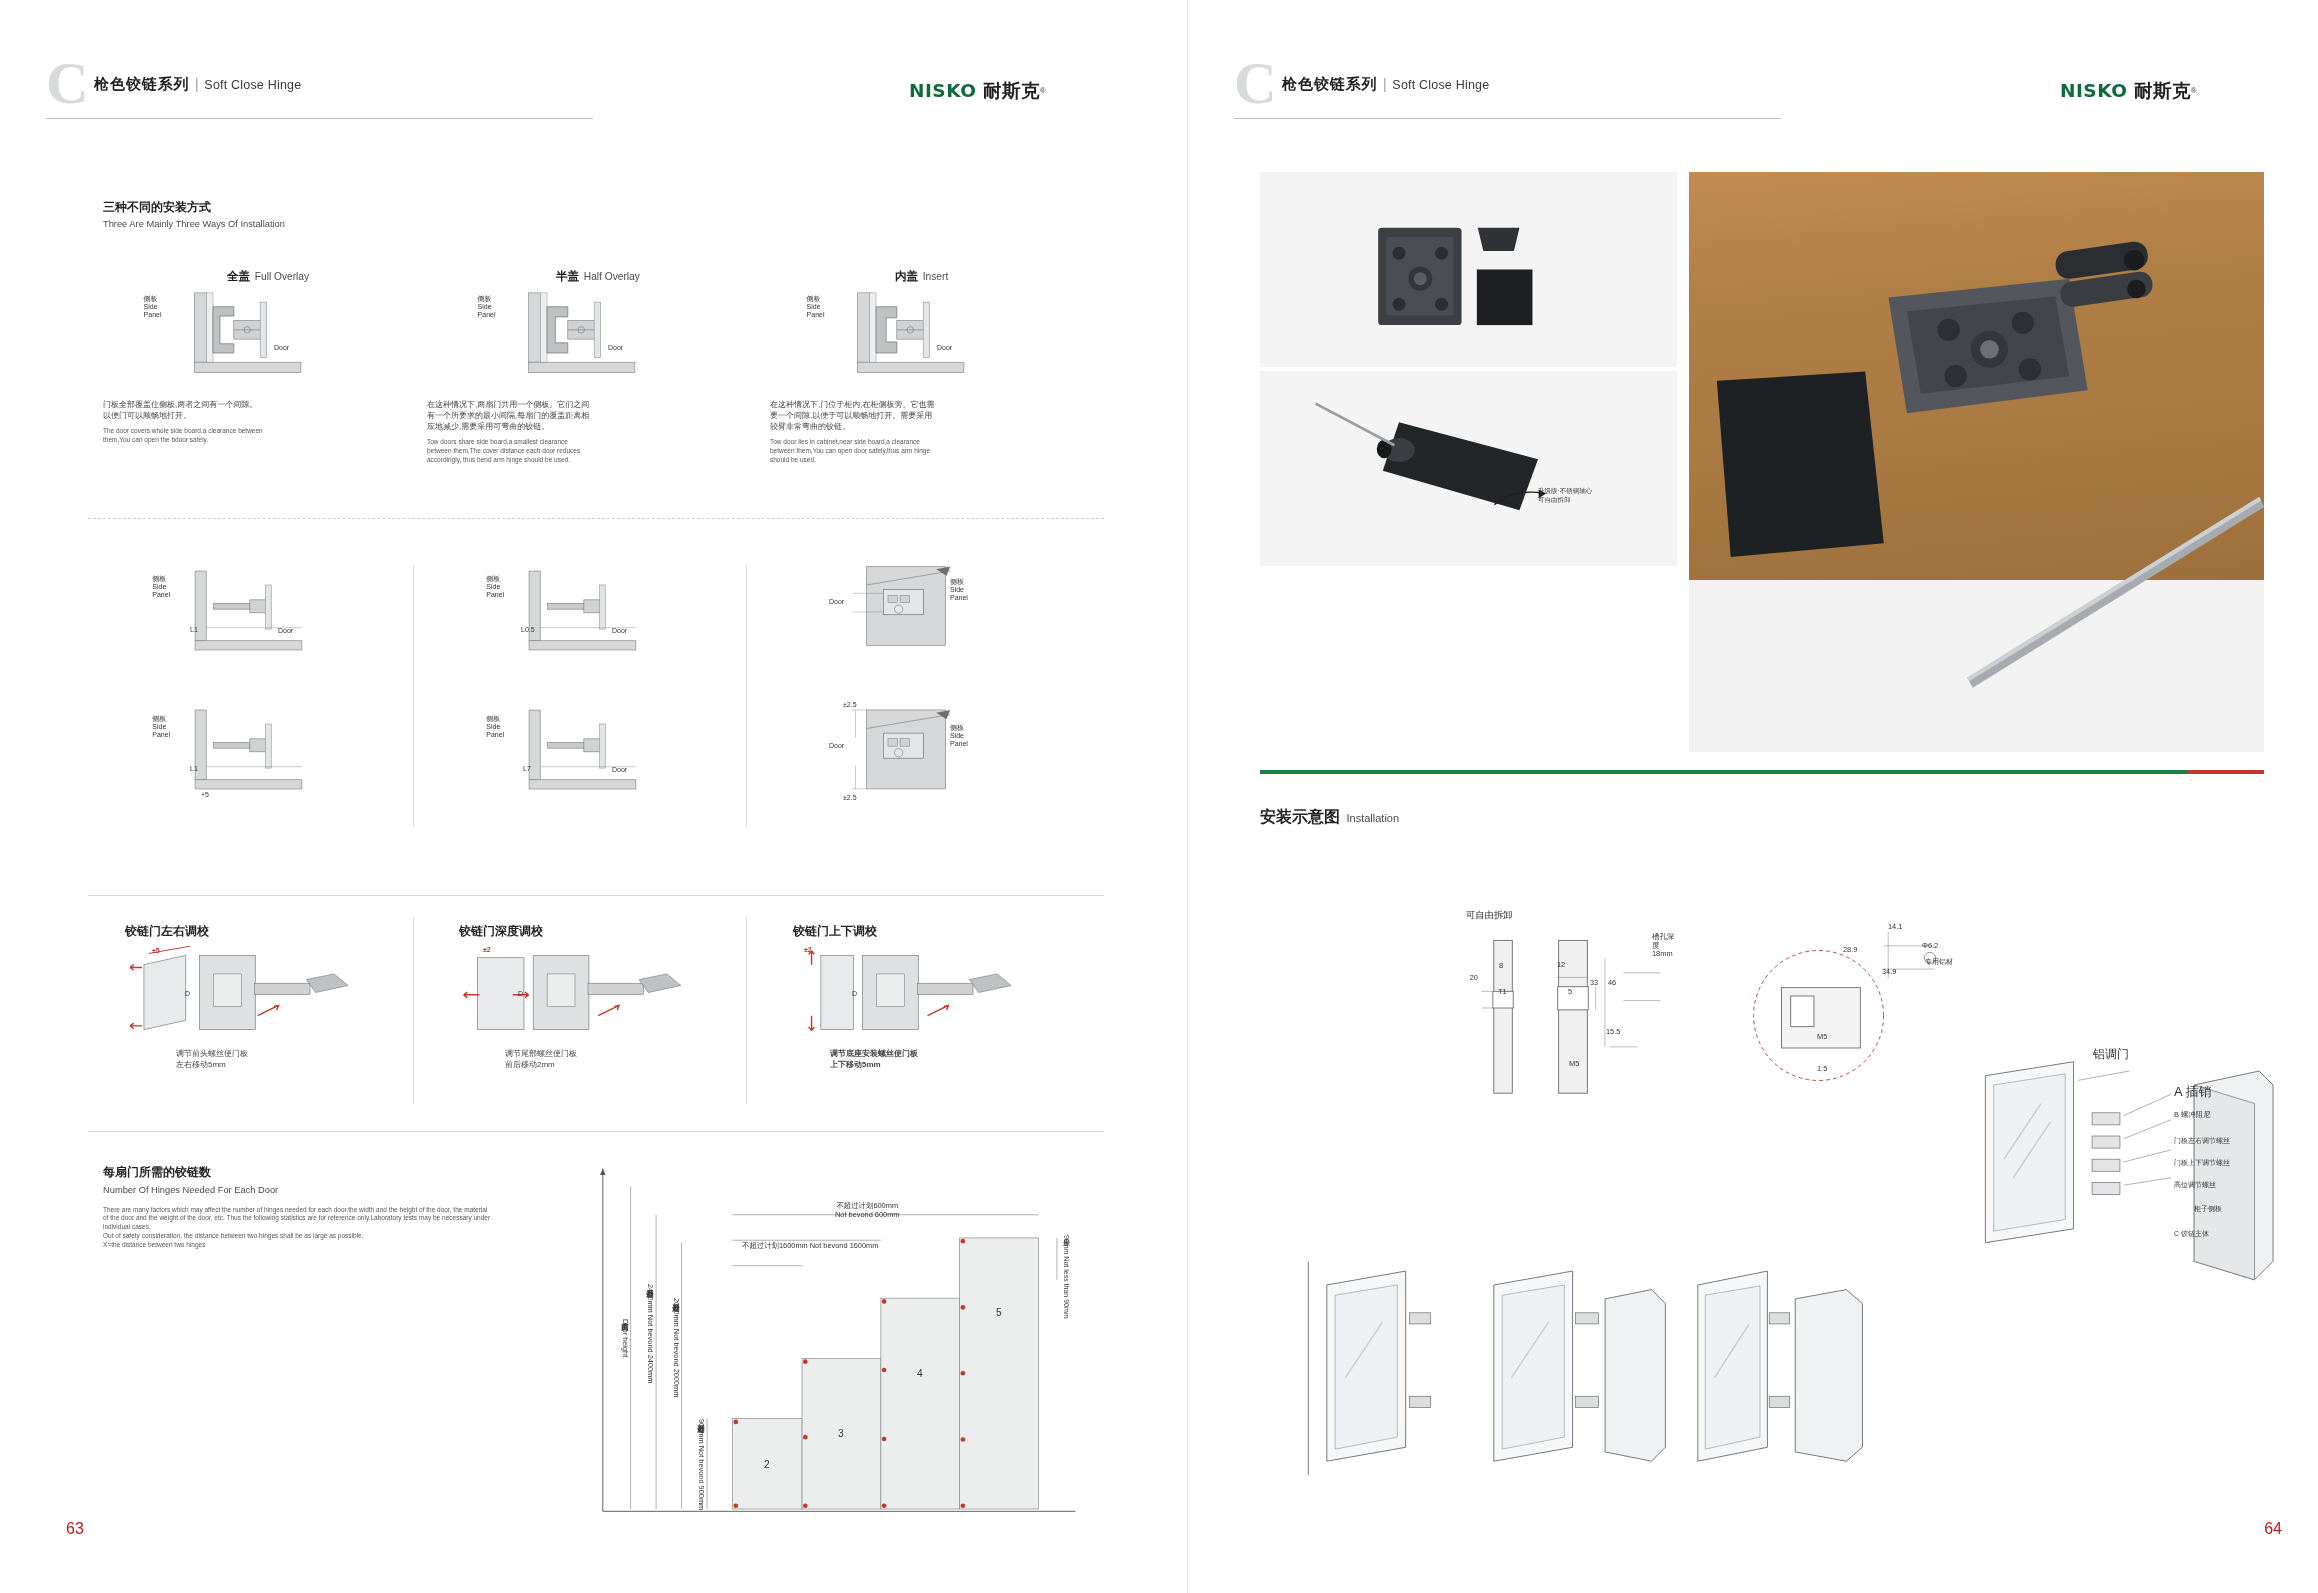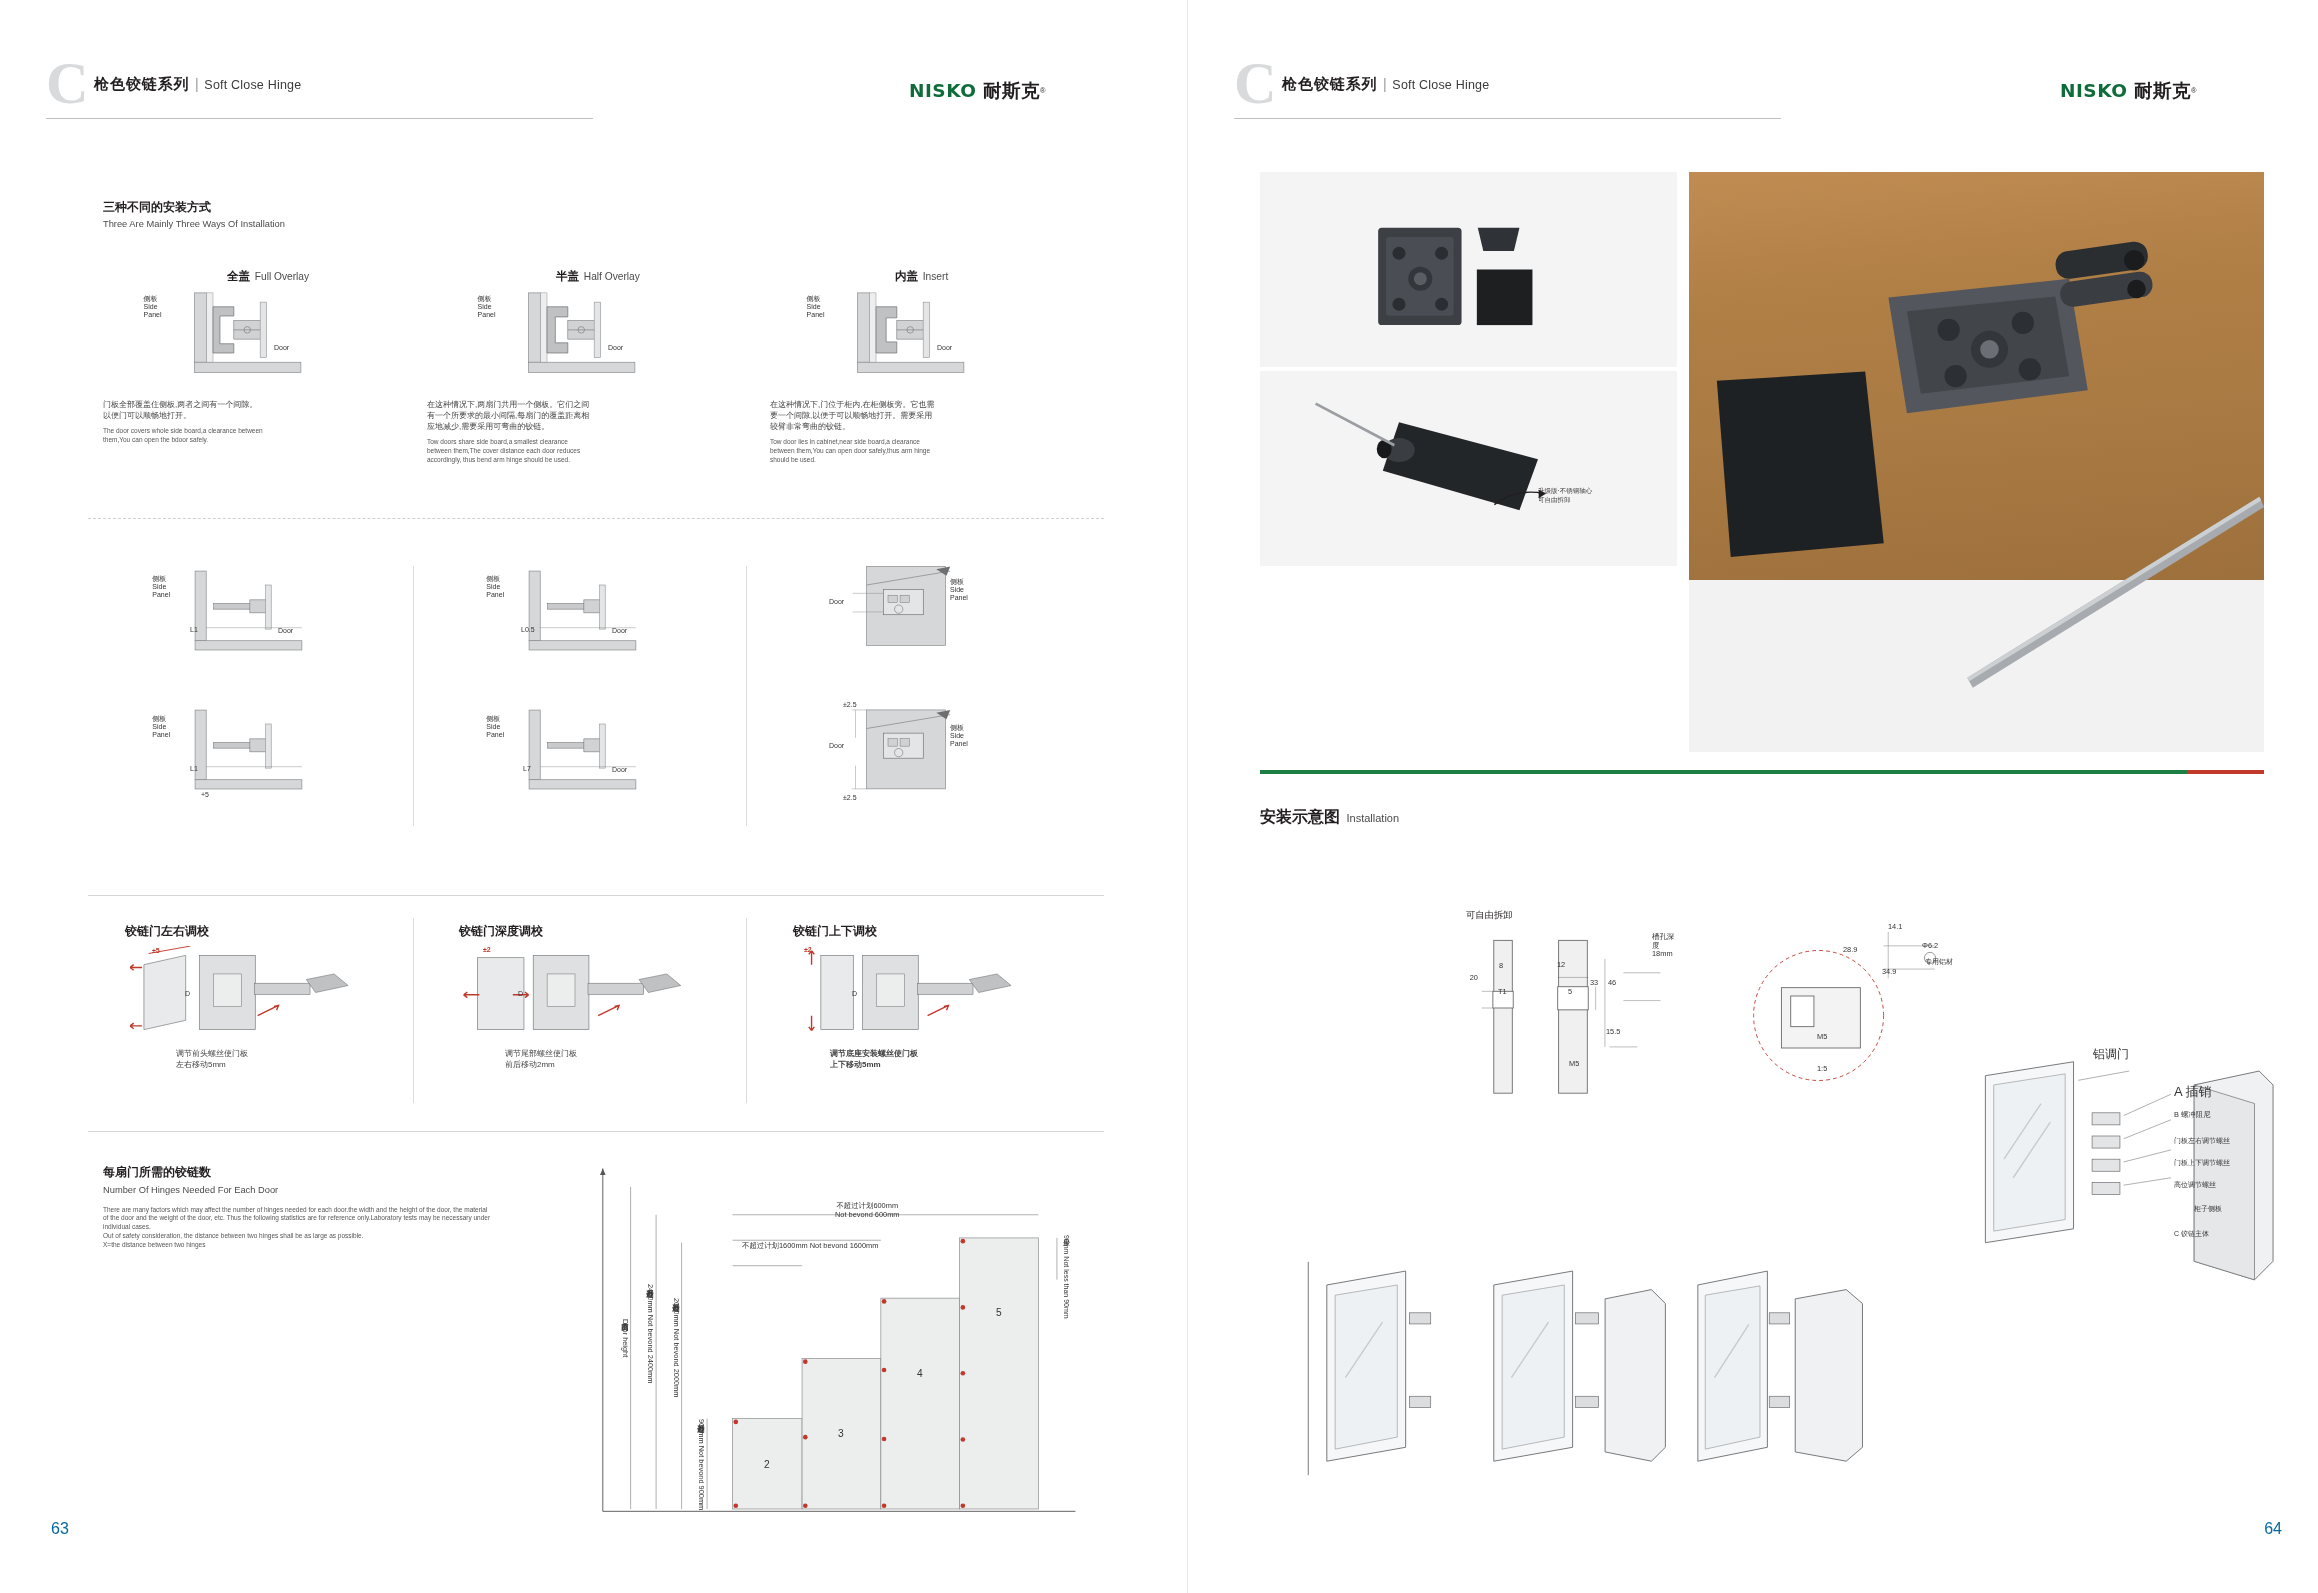--- a/index.html
+++ b/index.html
@@ -47,21 +47,21 @@
   .sect-title-en { font-size:9.3px; color:#4a4a4a; }
 
   .hr-dash { border-top:0.9px dashed #cfcfcf; }
   .hr-solid { border-top:0.9px solid #d5d5d5; }
 
   
   .dgm { position:absolute; }
   .lbl { position:absolute; font-size:7px; color:#333; line-height:1.15; }
   .lbl-b { position:absolute; font-size:7px; color:#333; font-weight:bold; }
 
-  .pagenum { position:absolute; bottom:56px; font-size:16px; color:#0369a1; }
+  .pagenum { position:absolute; bottom:56px; font-size:16px; color:#b91c1c;margin-left:15px; }
 
   
   .code { font-size:18.5px; font-weight:bold; color:#231f20; letter-spacing:0.5px; }
   .prodcn { font-size:14px; color:#231f20; margin-top:8.3px; }
   .produn { font-size:10.2px; color:#4a4a4a; margin-top:3.7px; }
 
   .photo-box { position:absolute; background:#f2f2f2; }
   .wood { position:absolute; background:linear-gradient(175deg,#c08c52 0%,#b07f46 30%,#a97a43 60%,#9d6f3b 100%); }
   .greenbar { position:absolute; height:4.2px; background:#1d7f46; }
   .redbar { position:absolute; height:4.2px; background:#c0392b; }

